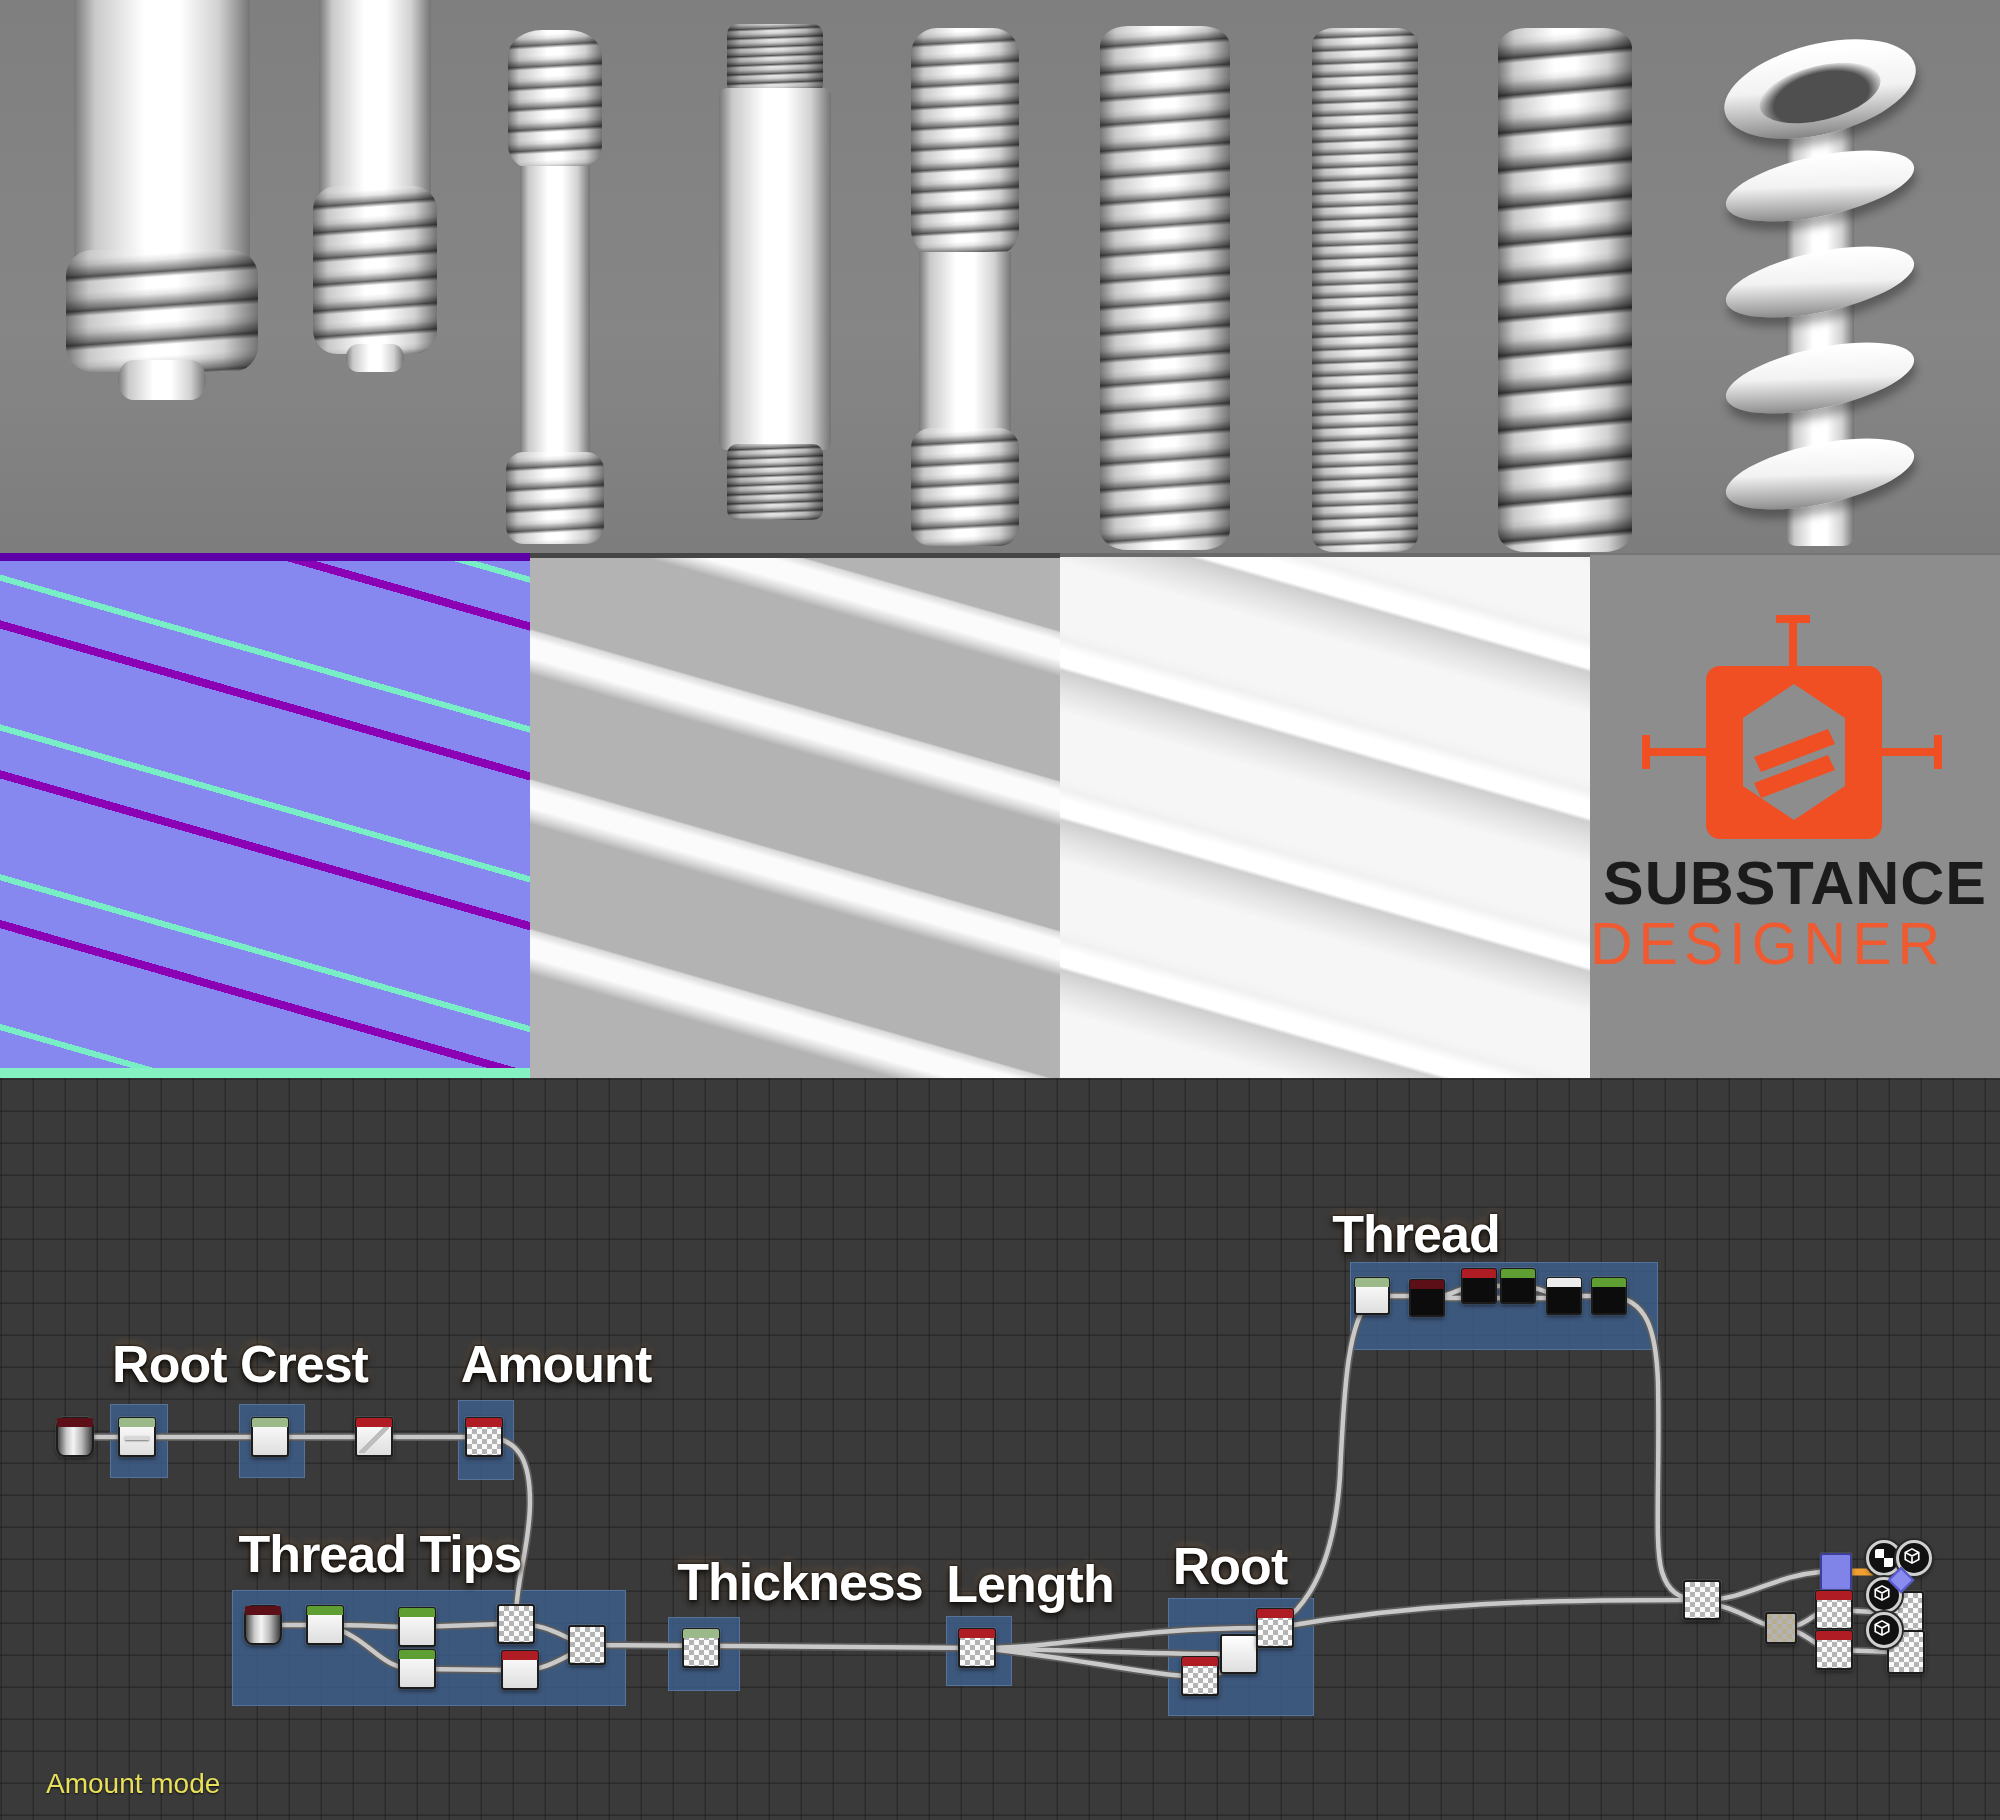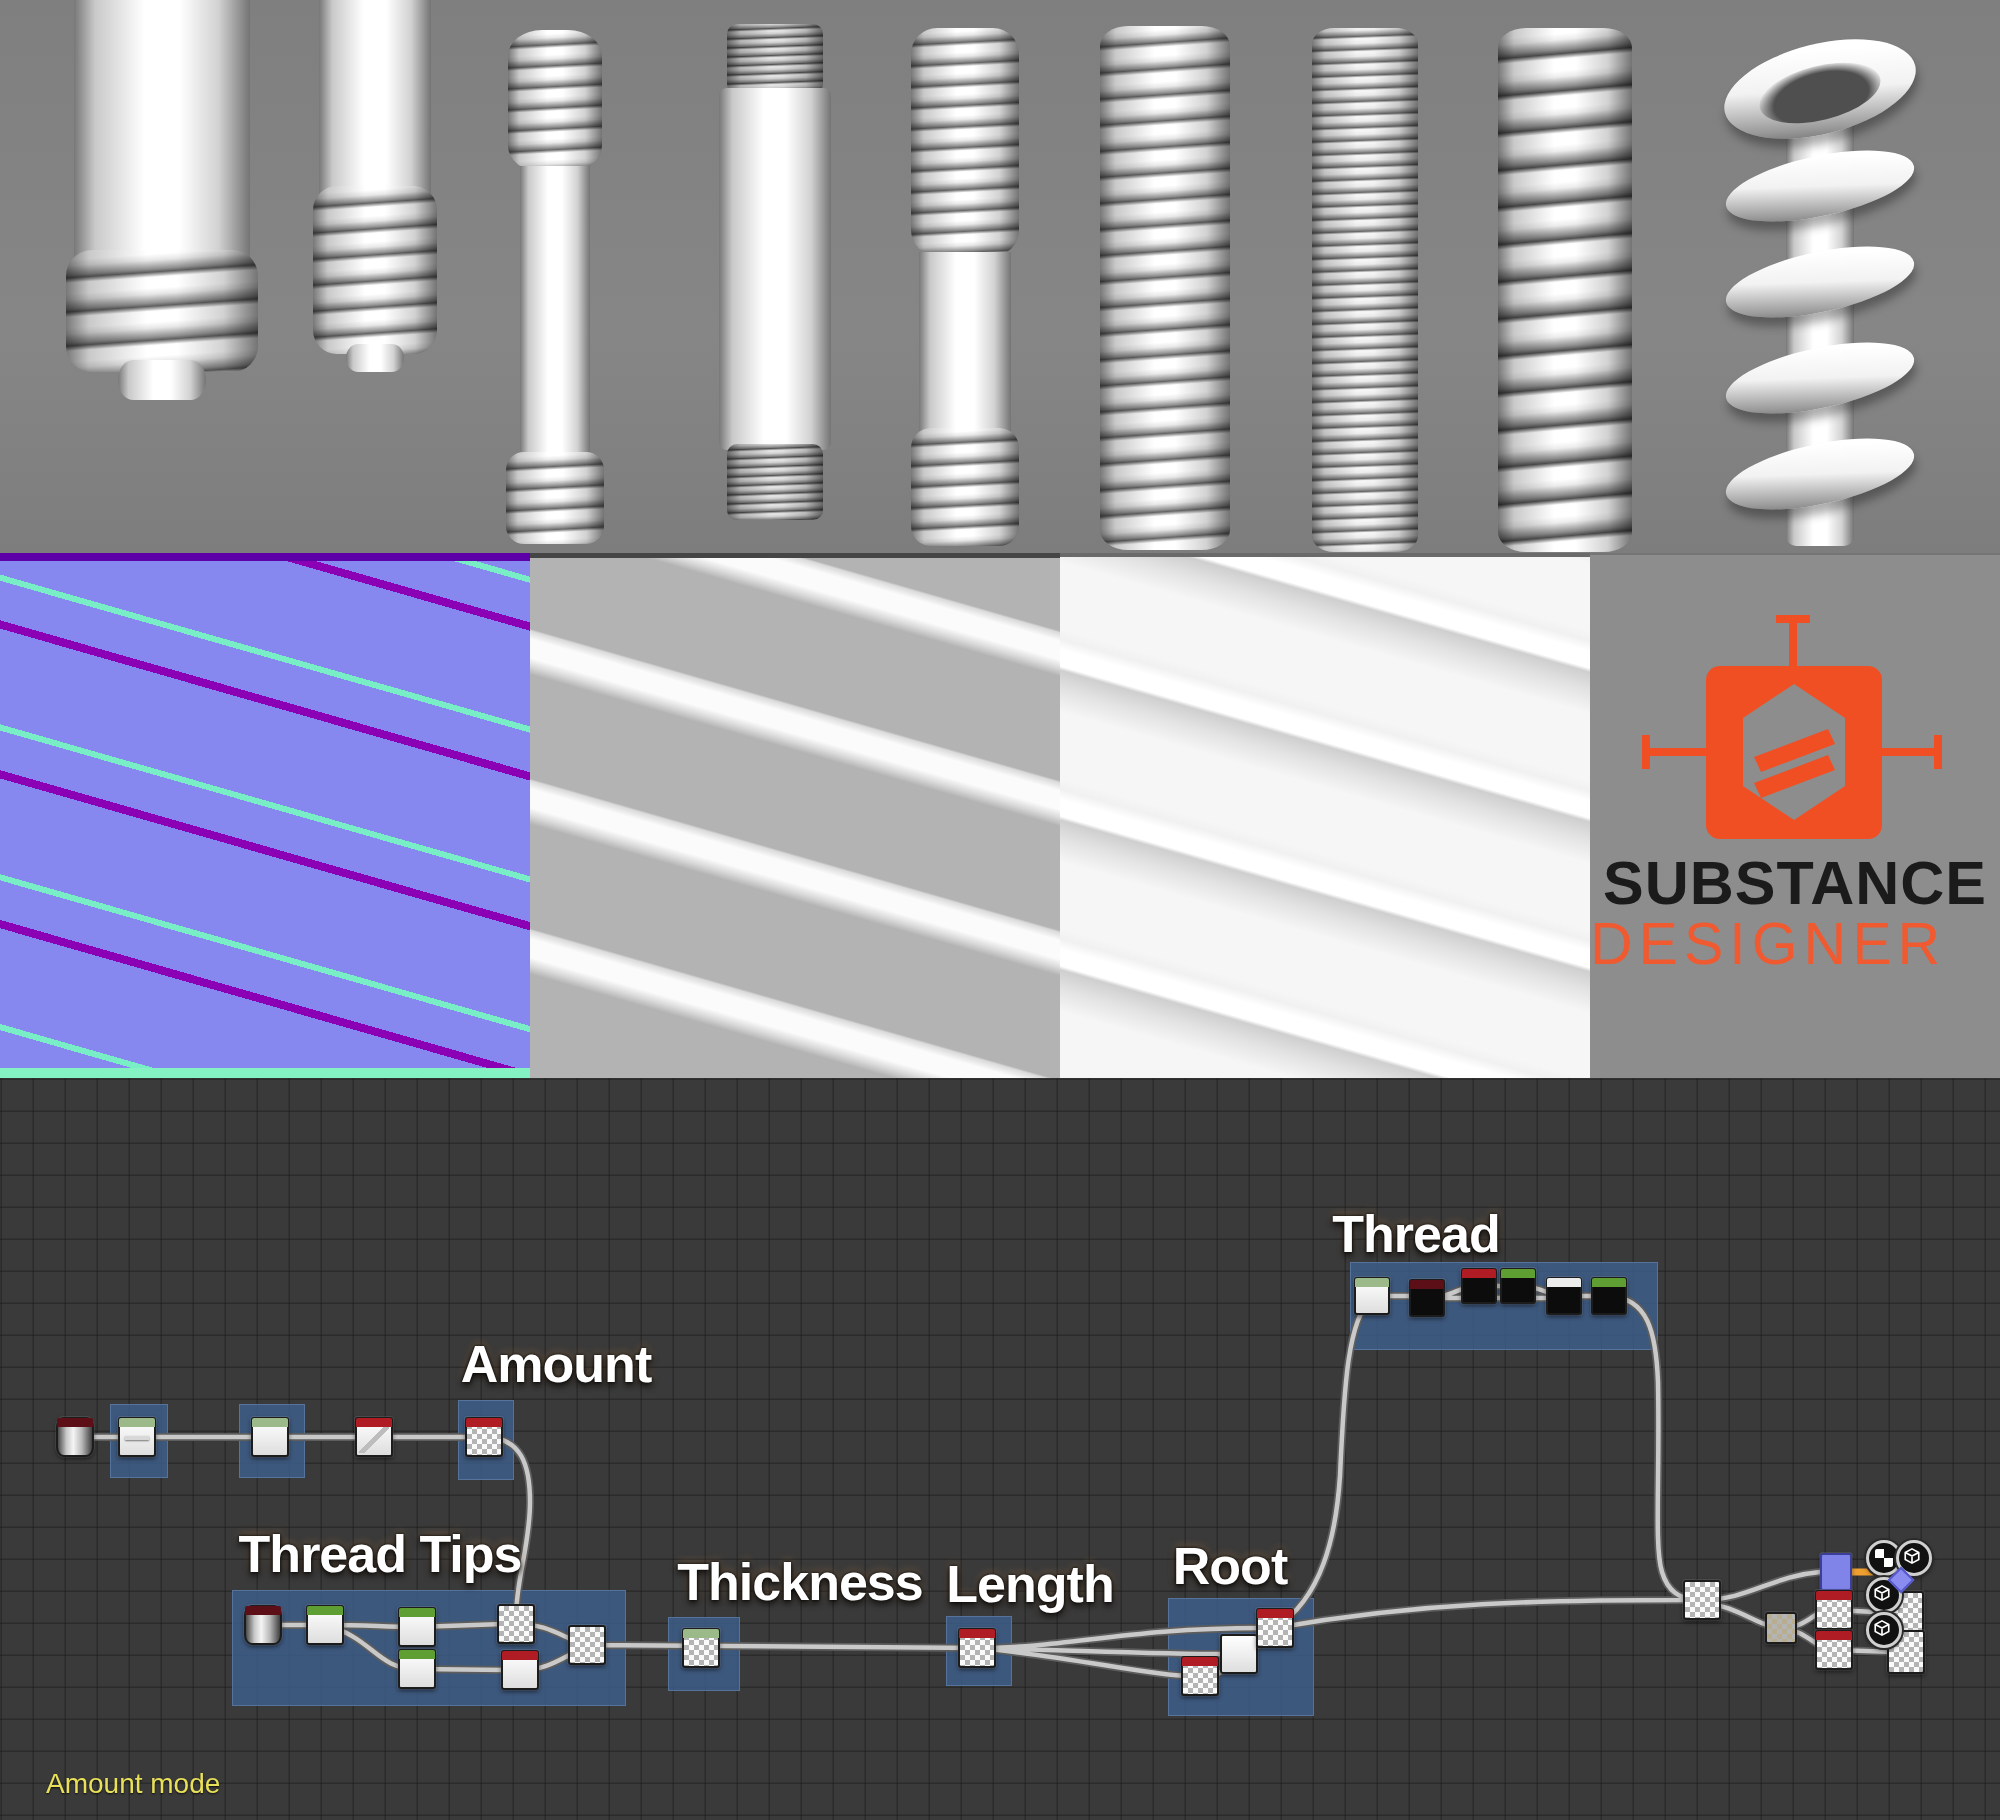--- a/index.html
+++ b/index.html
@@ -206,20 +206,21 @@
     <div class="sel" style="left:1350px;top:184px;width:306px;height:86px;"></div>
 
     <svg class="wires" width="2000" height="742" viewBox="0 0 2000 742">
       <g fill="none" stroke-linecap="round">
         <path stroke="#5d5d5d" stroke-width="8" d="M75,359 H467 M484,359 C522,359 530,388 530,424 C530,468 516,500 516,540 M263,547 H325 M325,547 C370,547 382,549 417,549 M325,547 C374,560 376,591 417,591 M417,549 L503,546 M417,591 L506,592 M516,546 C550,546 562,560 587,567 M520,592 C552,592 566,576 587,569 M587,567 L977,570 M977,570 C1070,570 1122,550 1262,550 M977,570 C1072,572 1152,576 1226,576 M977,570 C1062,577 1152,598 1188,598 M1212,598 C1222,596 1230,586 1237,580 M1250,574 C1258,570 1264,560 1271,554 M1275,550 C1322,520 1336,458 1340,398 C1344,308 1348,240 1372,220 M1275,550 C1422,524 1542,522 1690,522 M1372,218 H1427 M1427,220 C1452,220 1458,208 1479,208 M1479,208 H1518 M1518,208 C1542,208 1548,218 1564,218 M1427,220 H1564 M1564,218 H1609 M1609,218 C1648,220 1656,254 1658,304 C1660,400 1654,468 1662,494 C1668,514 1680,520 1694,522 M1702,522 C1748,522 1772,498 1820,494 M1702,524 C1734,528 1754,544 1770,548 M1781,550 C1802,550 1812,538 1822,533 M1781,550 C1802,552 1812,564 1822,569 M1834,532 L1896,535 M1834,572 L1896,574"></path>
         <path stroke="#c9c9c9" stroke-width="4.5" d="M75,359 H467 M484,359 C522,359 530,388 530,424 C530,468 516,500 516,540 M263,547 H325 M325,547 C370,547 382,549 417,549 M325,547 C374,560 376,591 417,591 M417,549 L503,546 M417,591 L506,592 M516,546 C550,546 562,560 587,567 M520,592 C552,592 566,576 587,569 M587,567 L977,570 M977,570 C1070,570 1122,550 1262,550 M977,570 C1072,572 1152,576 1226,576 M977,570 C1062,577 1152,598 1188,598 M1212,598 C1222,596 1230,586 1237,580 M1250,574 C1258,570 1264,560 1271,554 M1275,550 C1322,520 1336,458 1340,398 C1344,308 1348,240 1372,220 M1275,550 C1422,524 1542,522 1690,522 M1372,218 H1427 M1427,220 C1452,220 1458,208 1479,208 M1479,208 H1518 M1518,208 C1542,208 1548,218 1564,218 M1427,220 H1564 M1564,218 H1609 M1609,218 C1648,220 1656,254 1658,304 C1660,400 1654,468 1662,494 C1668,514 1680,520 1694,522 M1702,522 C1748,522 1772,498 1820,494 M1702,524 C1734,528 1754,544 1770,548 M1781,550 C1802,550 1812,538 1822,533 M1781,550 C1802,552 1812,564 1822,569 M1834,532 L1896,535 M1834,572 L1896,574"></path>
         <path stroke="#f0a030" stroke-width="7" d="M1850,494 H1872"></path>
       </g>
     </svg>
 
+    <div class="glabel" style="left:240px;top:256px;">Root Crest</div>
     <div class="glabel" style="left:556px;top:256px;">Amount</div>
     <div class="glabel" style="left:800px;top:474px;">Thickness</div>
     <div class="glabel" style="left:380px;top:446px;">Thread Tips</div>
     <div class="glabel" style="left:1030px;top:476px;">Length</div>
     <div class="glabel" style="left:1230px;top:458px;">Root</div>
     <div class="glabel" style="left:1416px;top:126px;">Thread</div>
 
     <div class="node cylnode t-darkred" style="left:75px;top:359px;"></div>
     <div class="node whiteb t-sage mid-line" style="left:137px;top:359px;"></div>
     <div class="node whiteb t-sage" style="left:270px;top:359px;"></div>

